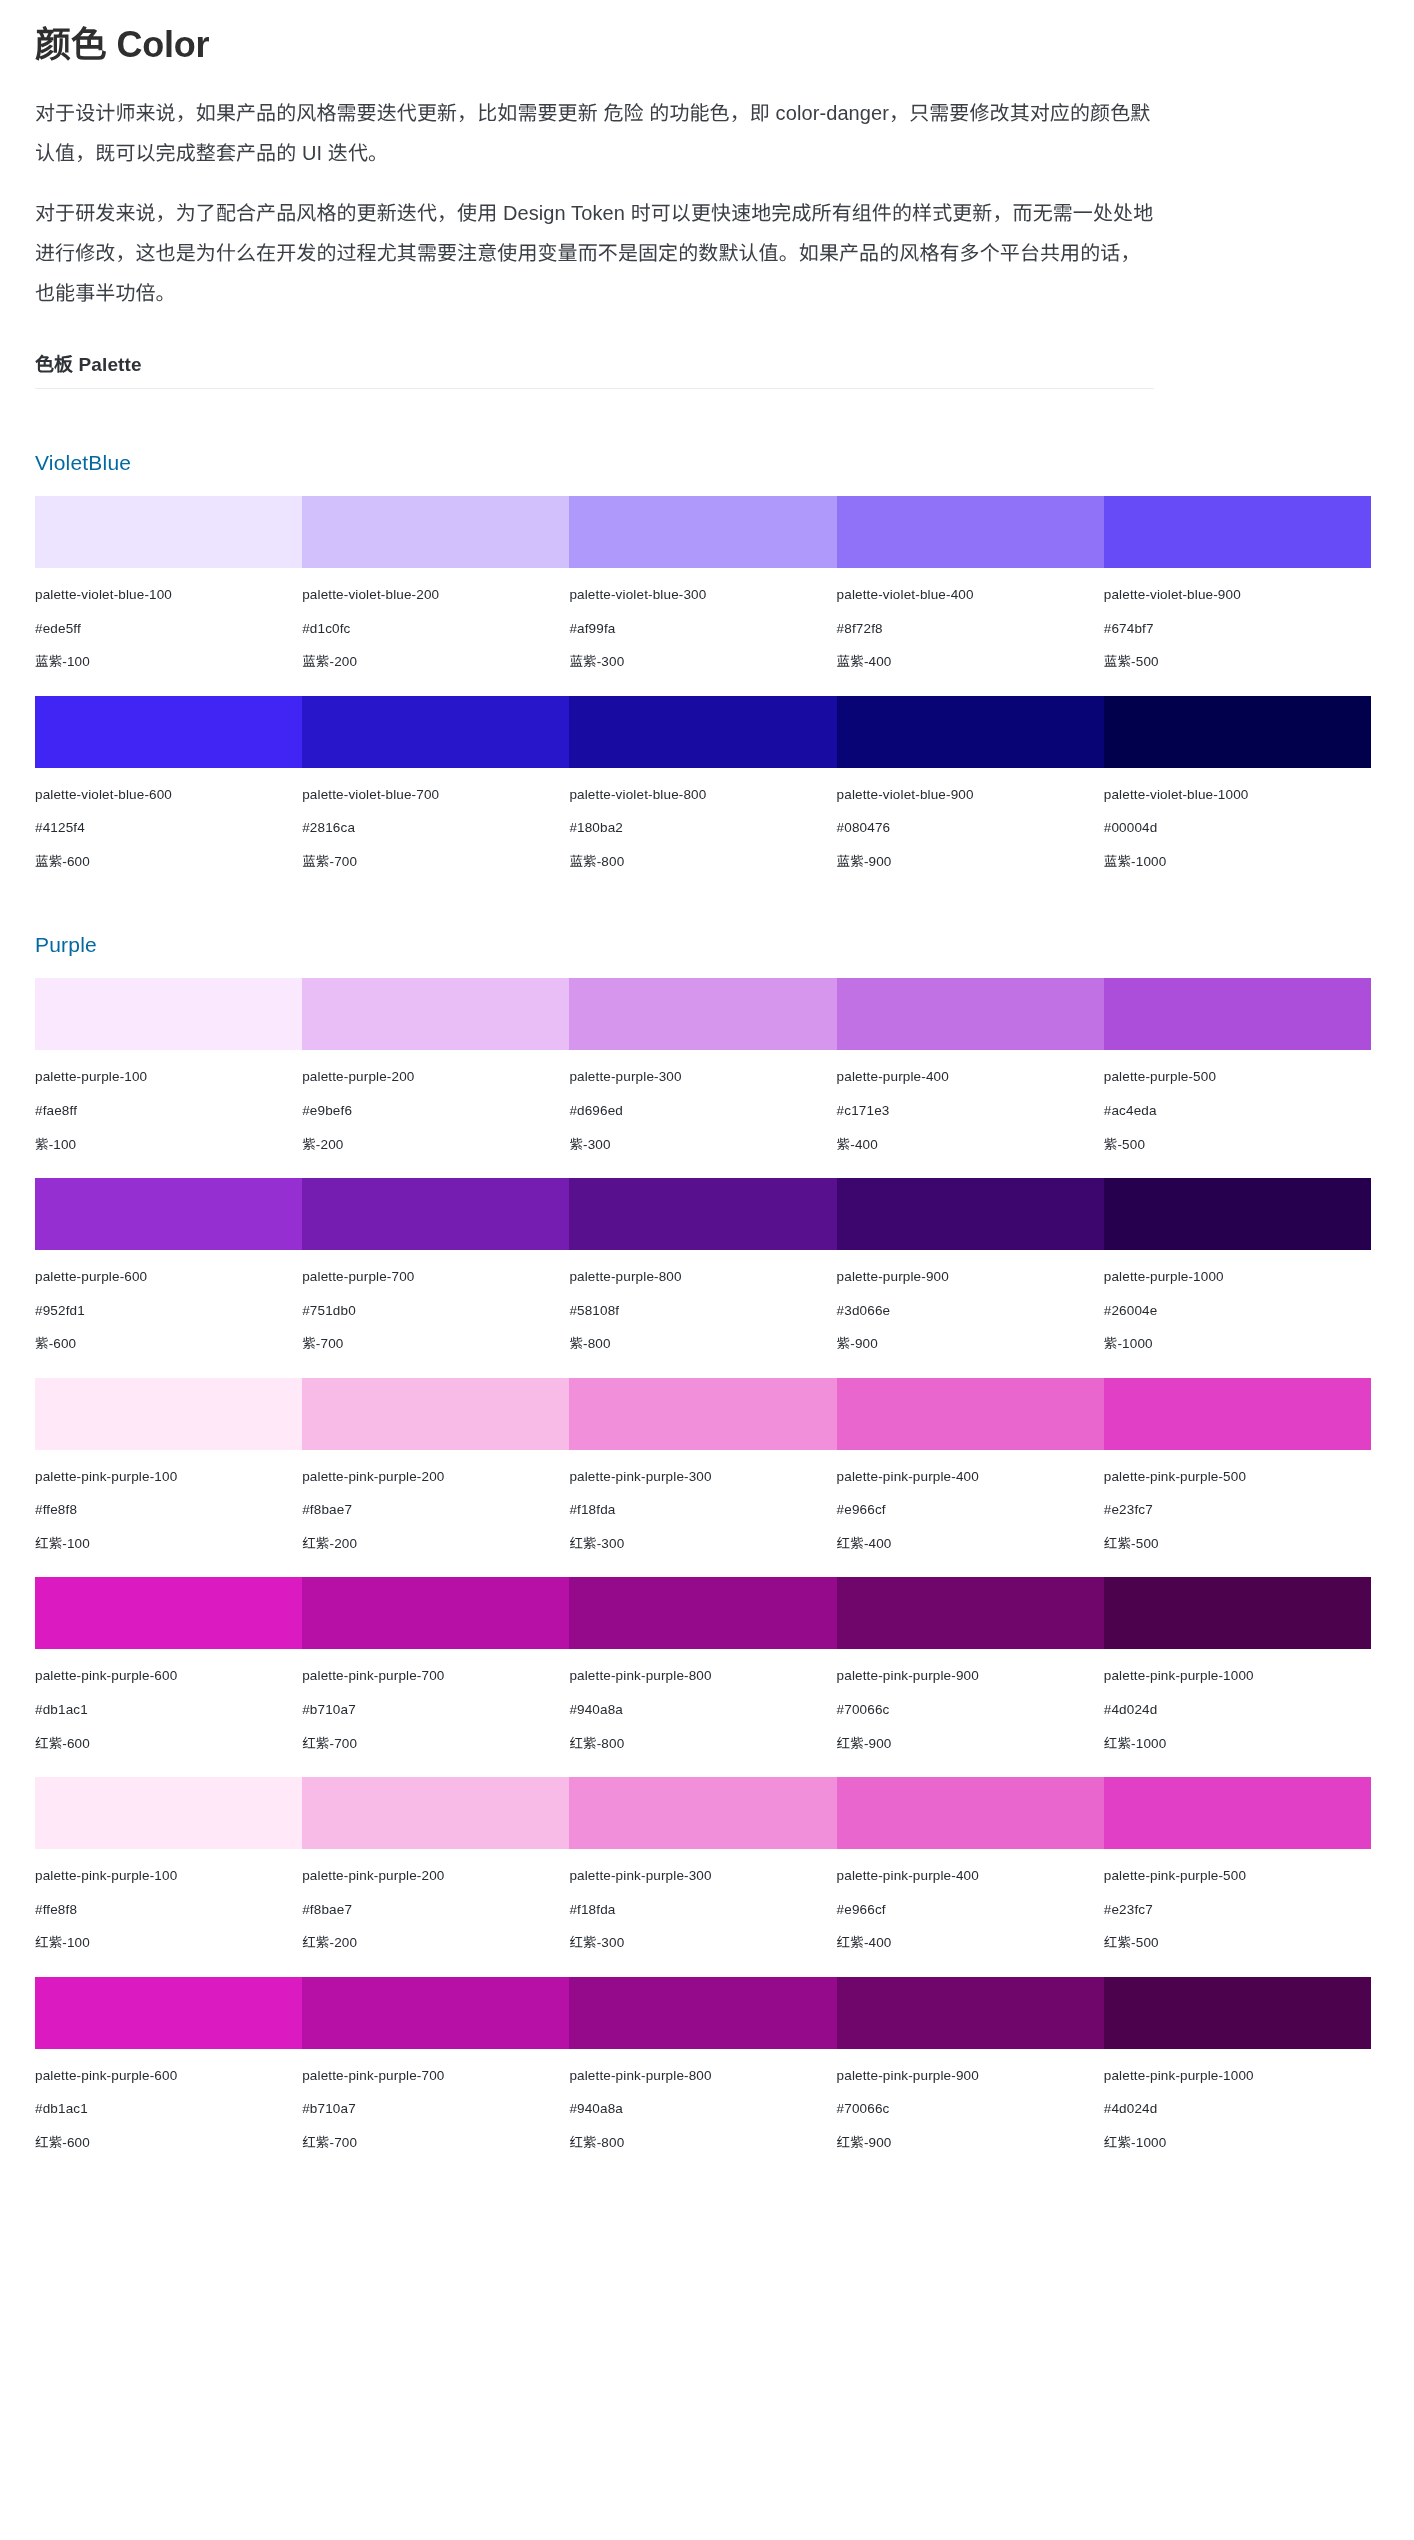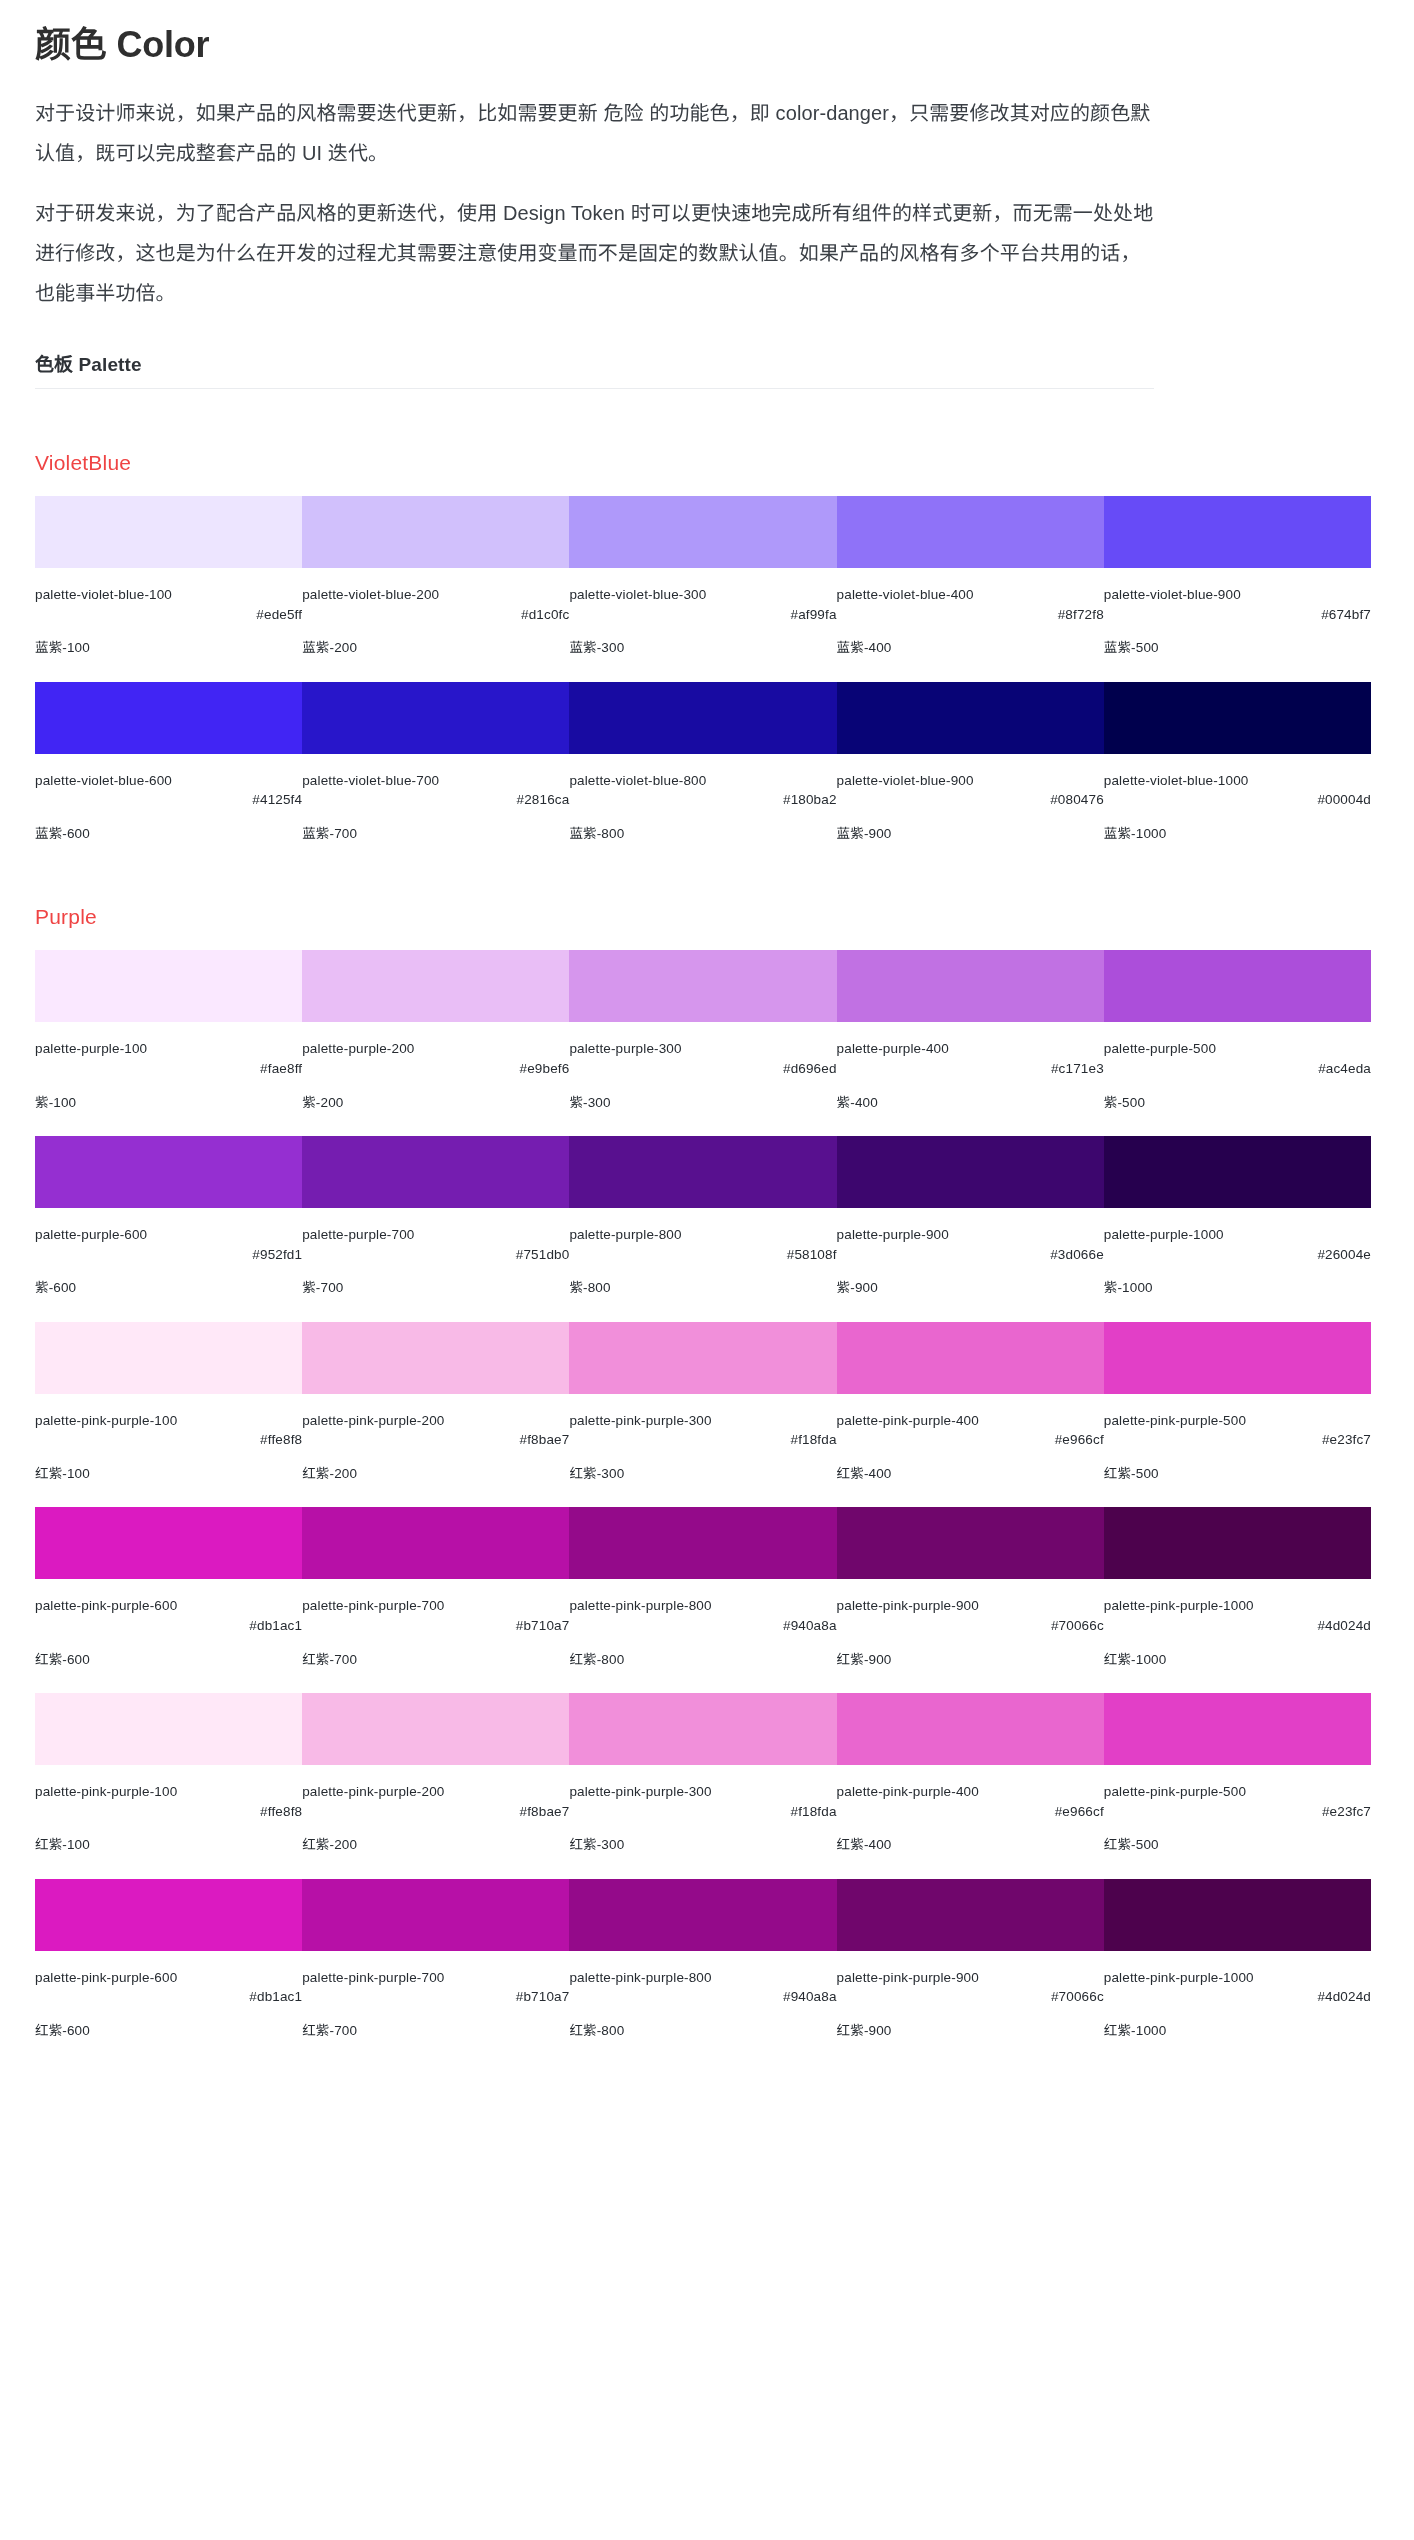--- a/index.html
+++ b/index.html
@@ -51,21 +51,21 @@
     height: 1px;
     background: #eaecef;
     border: 0;
     margin: 0 0 0 0;
     width: 100%;
   }
 
   .group-title {
     font-size: 21px;
     font-weight: 400;
-    color: #ef4444;
+    color: #0369a1;
     margin: 62px 0 21px 0;
     letter-spacing: 0.2px;
   }
 
   
   .swatch-row {
     display: grid;
     grid-template-columns: repeat(5, 1fr);
     width: 1336px;
     margin: 0 0 24px 0;
@@ -85,23 +85,23 @@
     font-size: 13.5px;
     line-height: 1.45;
     color: #262b31;
     letter-spacing: 0.15px;
     white-space: nowrap;
   }
   .swatch-hex {
     font-size: 13.5px;
     line-height: 1.45;
     color: #262b31;
+    margin-top: 14px;
     letter-spacing: 0.15px;
     white-space: nowrap;
-    text-align: right;
   }
   .swatch-cn {
     font-size: 13.5px;
     line-height: 1.45;
     color: #262b31;
     margin-top: 14px;
     letter-spacing: 0.15px;
     white-space: nowrap;
   }
 

